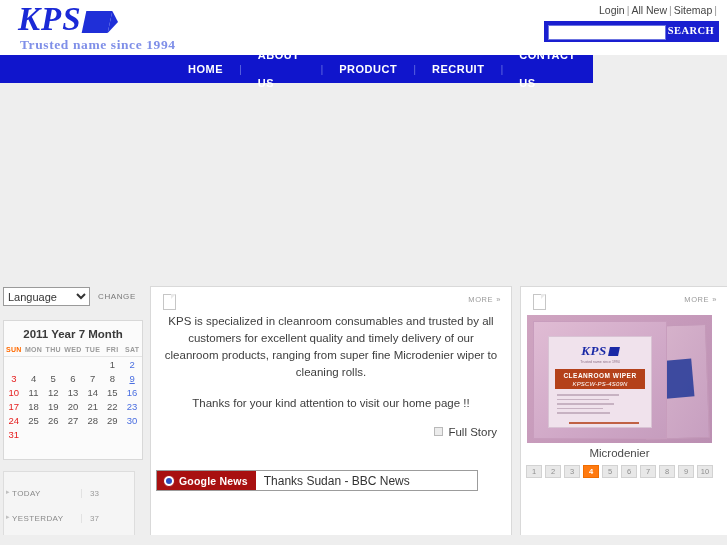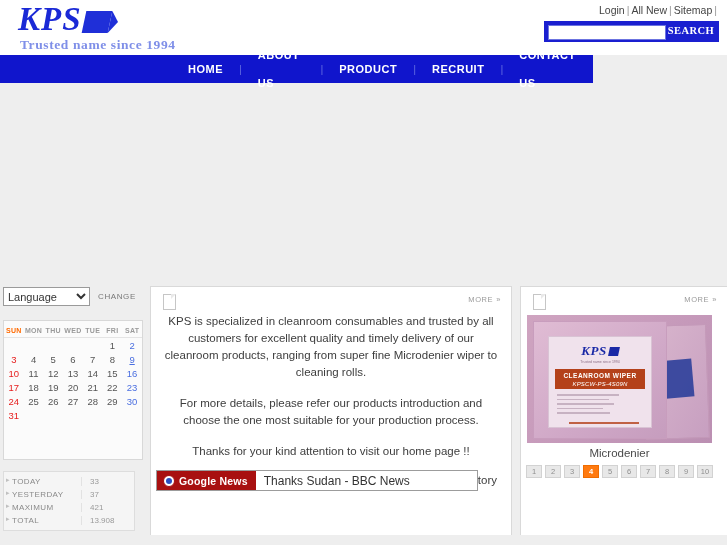--- a/index.html
+++ b/index.html
@@ -254,20 +254,21 @@
     width: 132px;
     background: #f5f5f5;
     border: 1px solid #dddddd;
     box-sizing: border-box;
     padding: 3px 0;
   }
   .stat-row {
     display: flex;
     align-items: center;
     height: 13px;
+    margin-top: 12px;
   }
   .stat-label {
     width: 78px;
     font-size: 8px;
     color: #8a8a8a;
     letter-spacing: 0.4px;
     padding-left: 8px;
     border-right: 1px solid #e2e2e2;
     box-sizing: border-box;
     position: relative;
@@ -623,20 +624,21 @@
 <div id="content">
 
   <div id="sidebar">
 
     <div id="lang-row">
       <select id="lang-select"><option>Language</option><option>English</option><option>Korean</option></select>
       <span id="lang-change">CHANGE</span>
     </div>
 
     <div id="calendar">
+      <div id="cal-title">2011 Year 7 Month</div>
       <table id="cal-table">
         <thead>
             <tr>
               <th class="sun">SUN</th>
               <th>MON</th>
               <th>THU</th>
               <th>WED</th>
               <th>TUE</th>
               <th>FRI</th>
               <th>SAT</th>
@@ -722,21 +724,20 @@
   </div>
 
   <div id="center">
     <div class="panel-head">
       <span class="doc-icon"></span>
       <span class="more-link"><span>MORE</span><span class="arrow">»</span></span>
     </div>
 
     <div id="center-body">
       <p>KPS is specialized in cleanroom consumables and trusted by all customers for excellent quality and timely delivery of our cleanroom products, ranging from super fine Microdenier wiper to cleaning rolls.</p>
-      <p>For more details, please refer our products introduction and choose the one most suitable for your production process.</p>
       <p>Thanks for your kind attention to visit our home page !!</p>
     </div>
 
     <div id="full-story"><span class="sq"></span><span>Full Story</span></div>
 
     <div id="gnews">
       <div id="gnews-badge">
           <span class="g-dot"></span>
           <span>Google News</span>
         </div>

